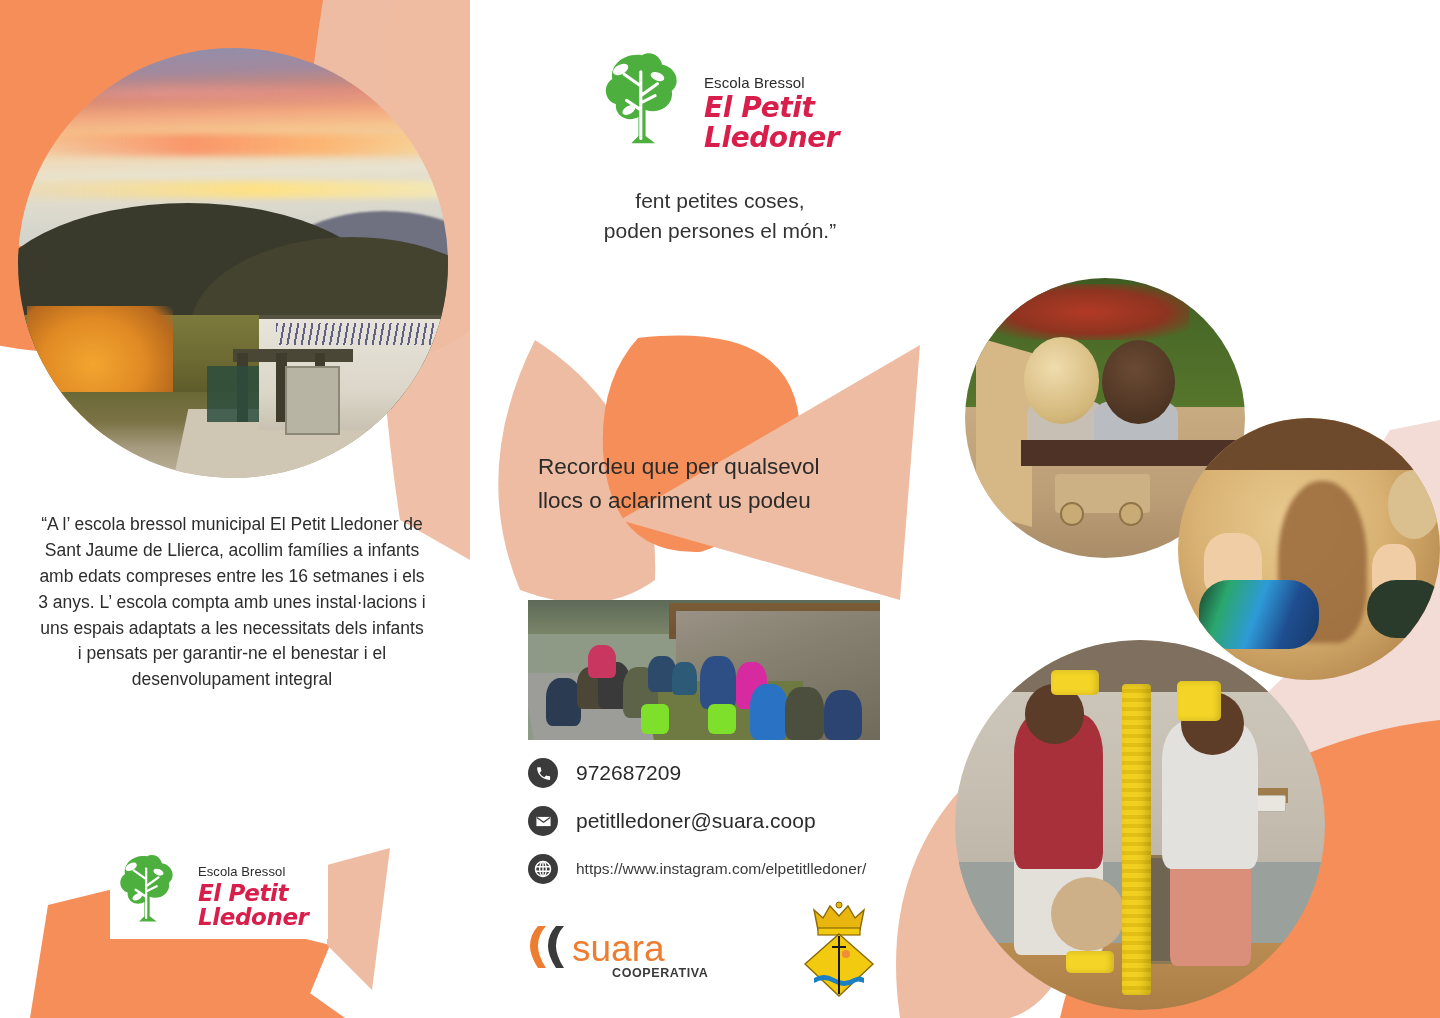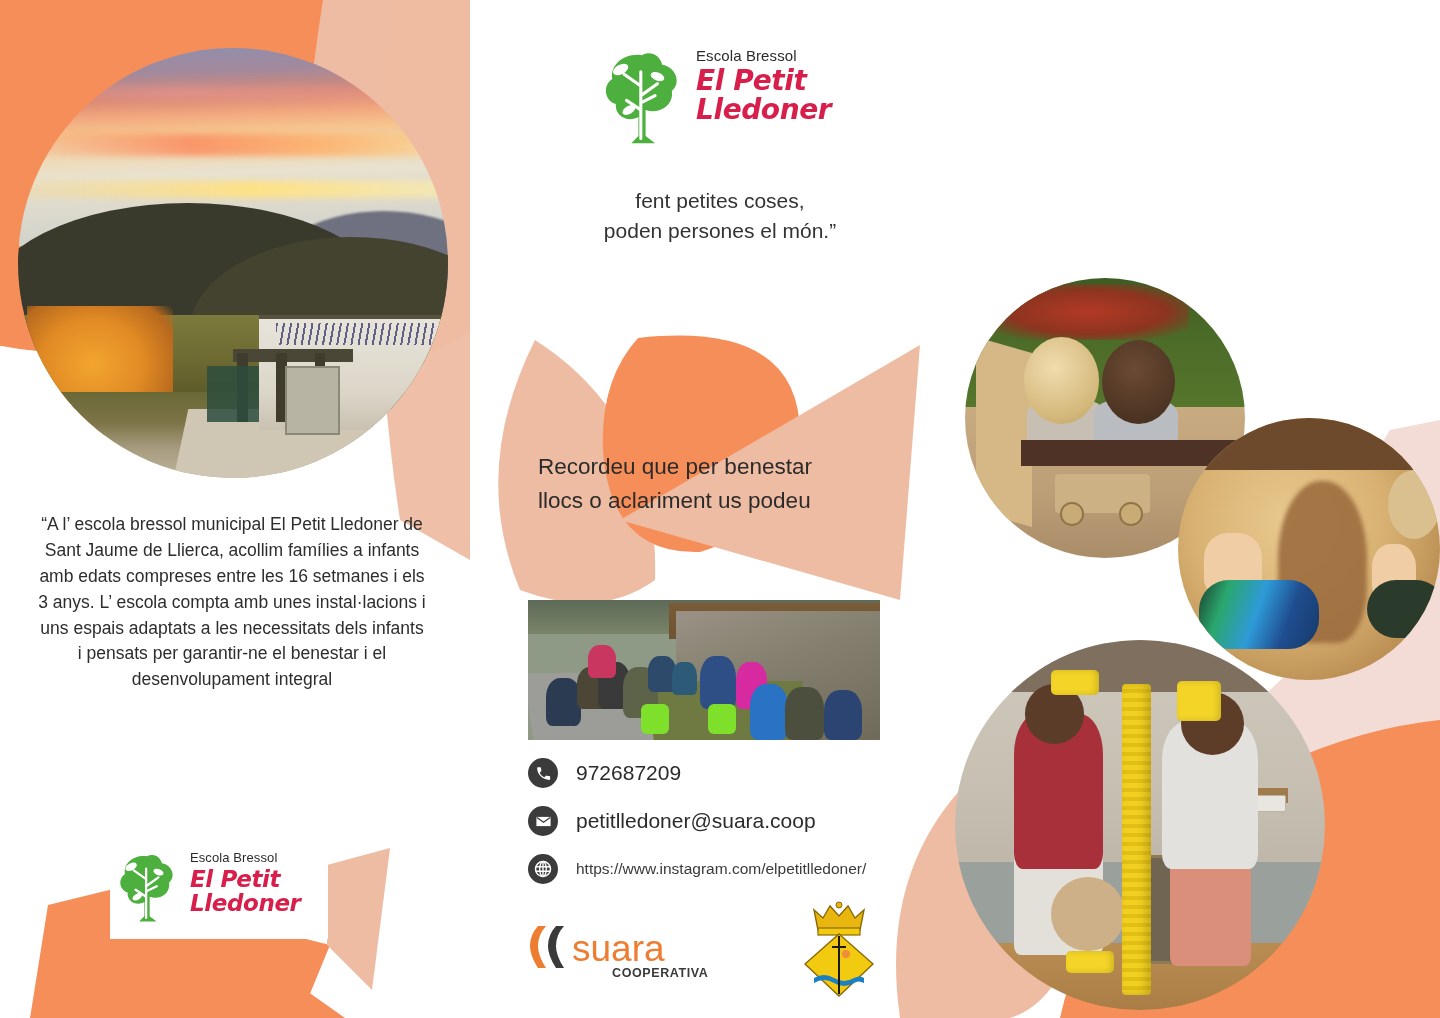--- a/index.html
+++ b/index.html
@@ -56,21 +56,21 @@
   }
 
   
   #logo-box-bottom{
     position:absolute;left:110px;top:841px;width:218px;height:98px;
     background:#ffffff;display:flex;align-items:center;gap:6px;padding:0 6px;
     box-sizing:border-box;
   }
 
   
-  .logo{display:flex;align-items:flex-start;gap:12px;}
+  .logo{display:flex;align-items:flex-end;gap:20px;}
   .logo-tree{flex:0 0 auto;}
   .logo-text{display:flex;flex-direction:column;line-height:1;}
   .logo-sub{font-size:15px;color:#2b2b2b;letter-spacing:.1px;margin-bottom:3px;font-family:"Liberation Sans",sans-serif;}
   .logo-main{font-size:28px;color:#d81e4a;font-weight:700;font-style:italic;letter-spacing:-.4px;line-height:1.05;font-family:"DejaVu Sans",sans-serif;}
   #logo-box-bottom .logo-sub{font-size:13px;}
   #logo-box-bottom .logo-main{font-size:23px;}
 
   
   #logo-header{position:absolute;left:600px;top:48px;}
   #quote-block{
@@ -255,21 +255,21 @@
         </span>
       </div>
     </div>
 
     <div id="quote-block">
       <div>fent petites coses,</div>
       <div>poden persones el món.”</div>
     </div>
 
     <div id="recordeu-block">
-      <div>Recordeu que per benestar</div>
+      <div>Recordeu que per qualsevol</div>
       <div>llocs o aclariment us podeu</div>
     </div>
 
     <div id="group-photo">
       <div class="gp-sky"></div>
       <div class="gp-wallbrush"></div>
       <div class="gp-wall"></div>
       <div class="gp-grass"></div>
       <div class="gp-road"></div>
       <div class="kid" style="left:5%;top:56%;width:10%;height:34%;background:#2b3b52;"></div>

